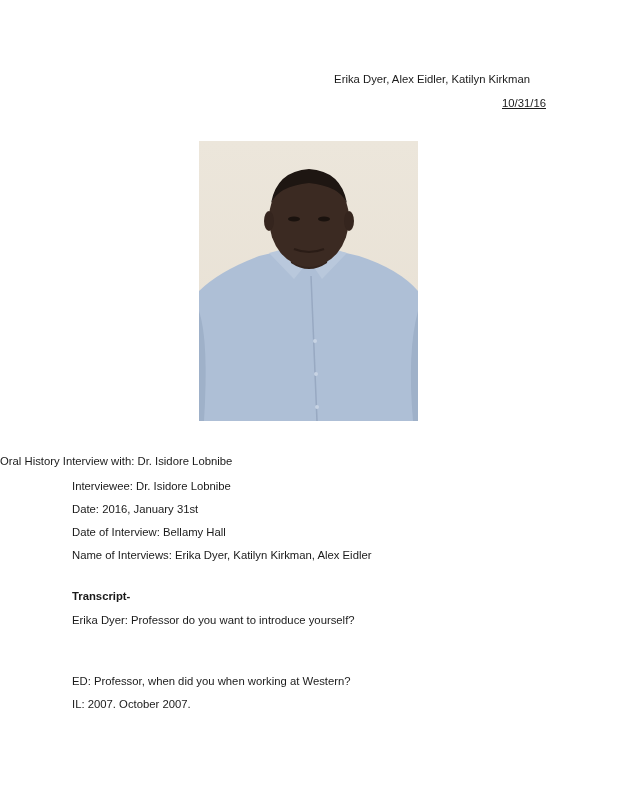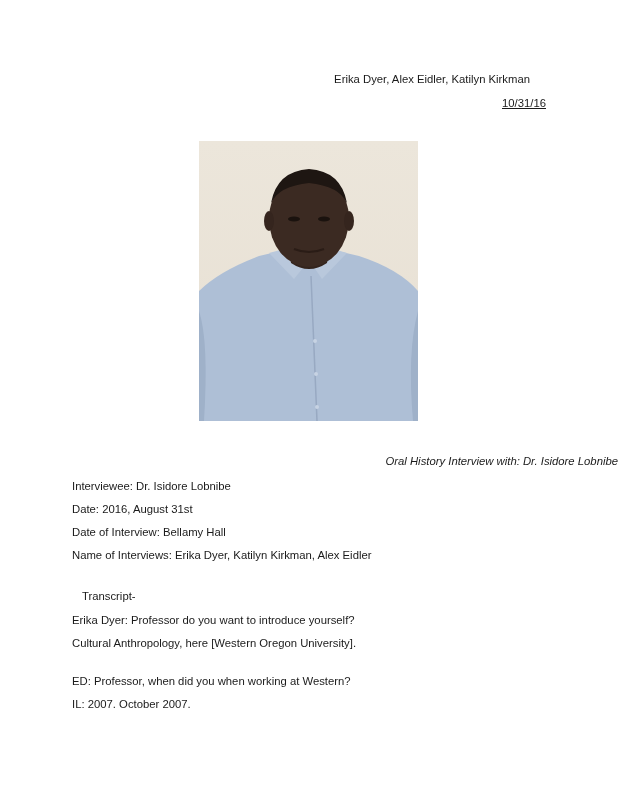--- a/index.html
+++ b/index.html
@@ -23,23 +23,23 @@
     .photo {
       position: absolute;
       left: 199px;
       top: 141px;
       width: 219px;
       height: 280px;
       background: linear-gradient(180deg, #ece6db 0%, #e9e2d6 60%, #e6dfd3 100%);
       overflow: hidden;
     }
     .photo svg { display: block; }
-    .center-title { left: 0; width: 618px; text-align: right; top: 455px; font-style: italic; }
+    .center-title { left: 0; width: 618px; text-align: left; top: 455px; }
     .meta { left: 72px; }
-    .transcript-head { left: 82px; top: 590px; font-weight: normal; }
+    .transcript-head { left: 72px; top: 590px; font-weight: bold; }
     .para { left: 72px; line-height: 14px; }
   </style>
 </head>
 <body>
 
 <div class="abs authors right">Erika Dyer, Alex Eidler, Katilyn Kirkman</div>
 <div class="abs date-top right">10/31/16</div>
 
 <div class="photo">
   <svg width="219" height="280" viewBox="0 0 219 280">
@@ -68,30 +68,29 @@
     <ellipse cx="95" cy="78" rx="6" ry="2.5" fill="#1a120e"></ellipse>
     <ellipse cx="125" cy="78" rx="6" ry="2.5" fill="#1a120e"></ellipse>
 
     <path d="M95 108 Q110 114 125 108" stroke="#2a1c16" stroke-width="2" fill="none"></path>
   </svg>
 </div>
 
 <div class="abs center-title">Oral History Interview with: Dr. Isidore Lobnibe</div>
 
 <div class="abs meta" style="top:480px">Interviewee: Dr. Isidore Lobnibe</div>
-<div class="abs meta" style="top:503px">Date: 2016, August 31st</div>
+<div class="abs meta" style="top:503px">Date: 2016, January 31st</div>
 <div class="abs meta" style="top:526px">Date of Interview: Bellamy Hall</div>
 <div class="abs meta" style="top:549px">Name of Interviews: Erika Dyer, Katilyn Kirkman, Alex Eidler</div>
 
 <div class="abs transcript-head">Transcript-</div>
 
 <div class="abs para" style="top:613px">
   <div>Erika Dyer:  Professor do you want to introduce yourself?</div>
 </div>
 <div class="abs para" style="top:636px">
-  <div>Cultural Anthropology, here [Western Oregon University].</div>
 </div>
 <div class="abs para" style="top:674px">
   <div>ED:  Professor, when did you when working at Western?</div>
 </div>
 <div class="abs para" style="top:697px">
   <div>IL:  2007. October 2007.</div>
 </div>
 
 </body></html>

